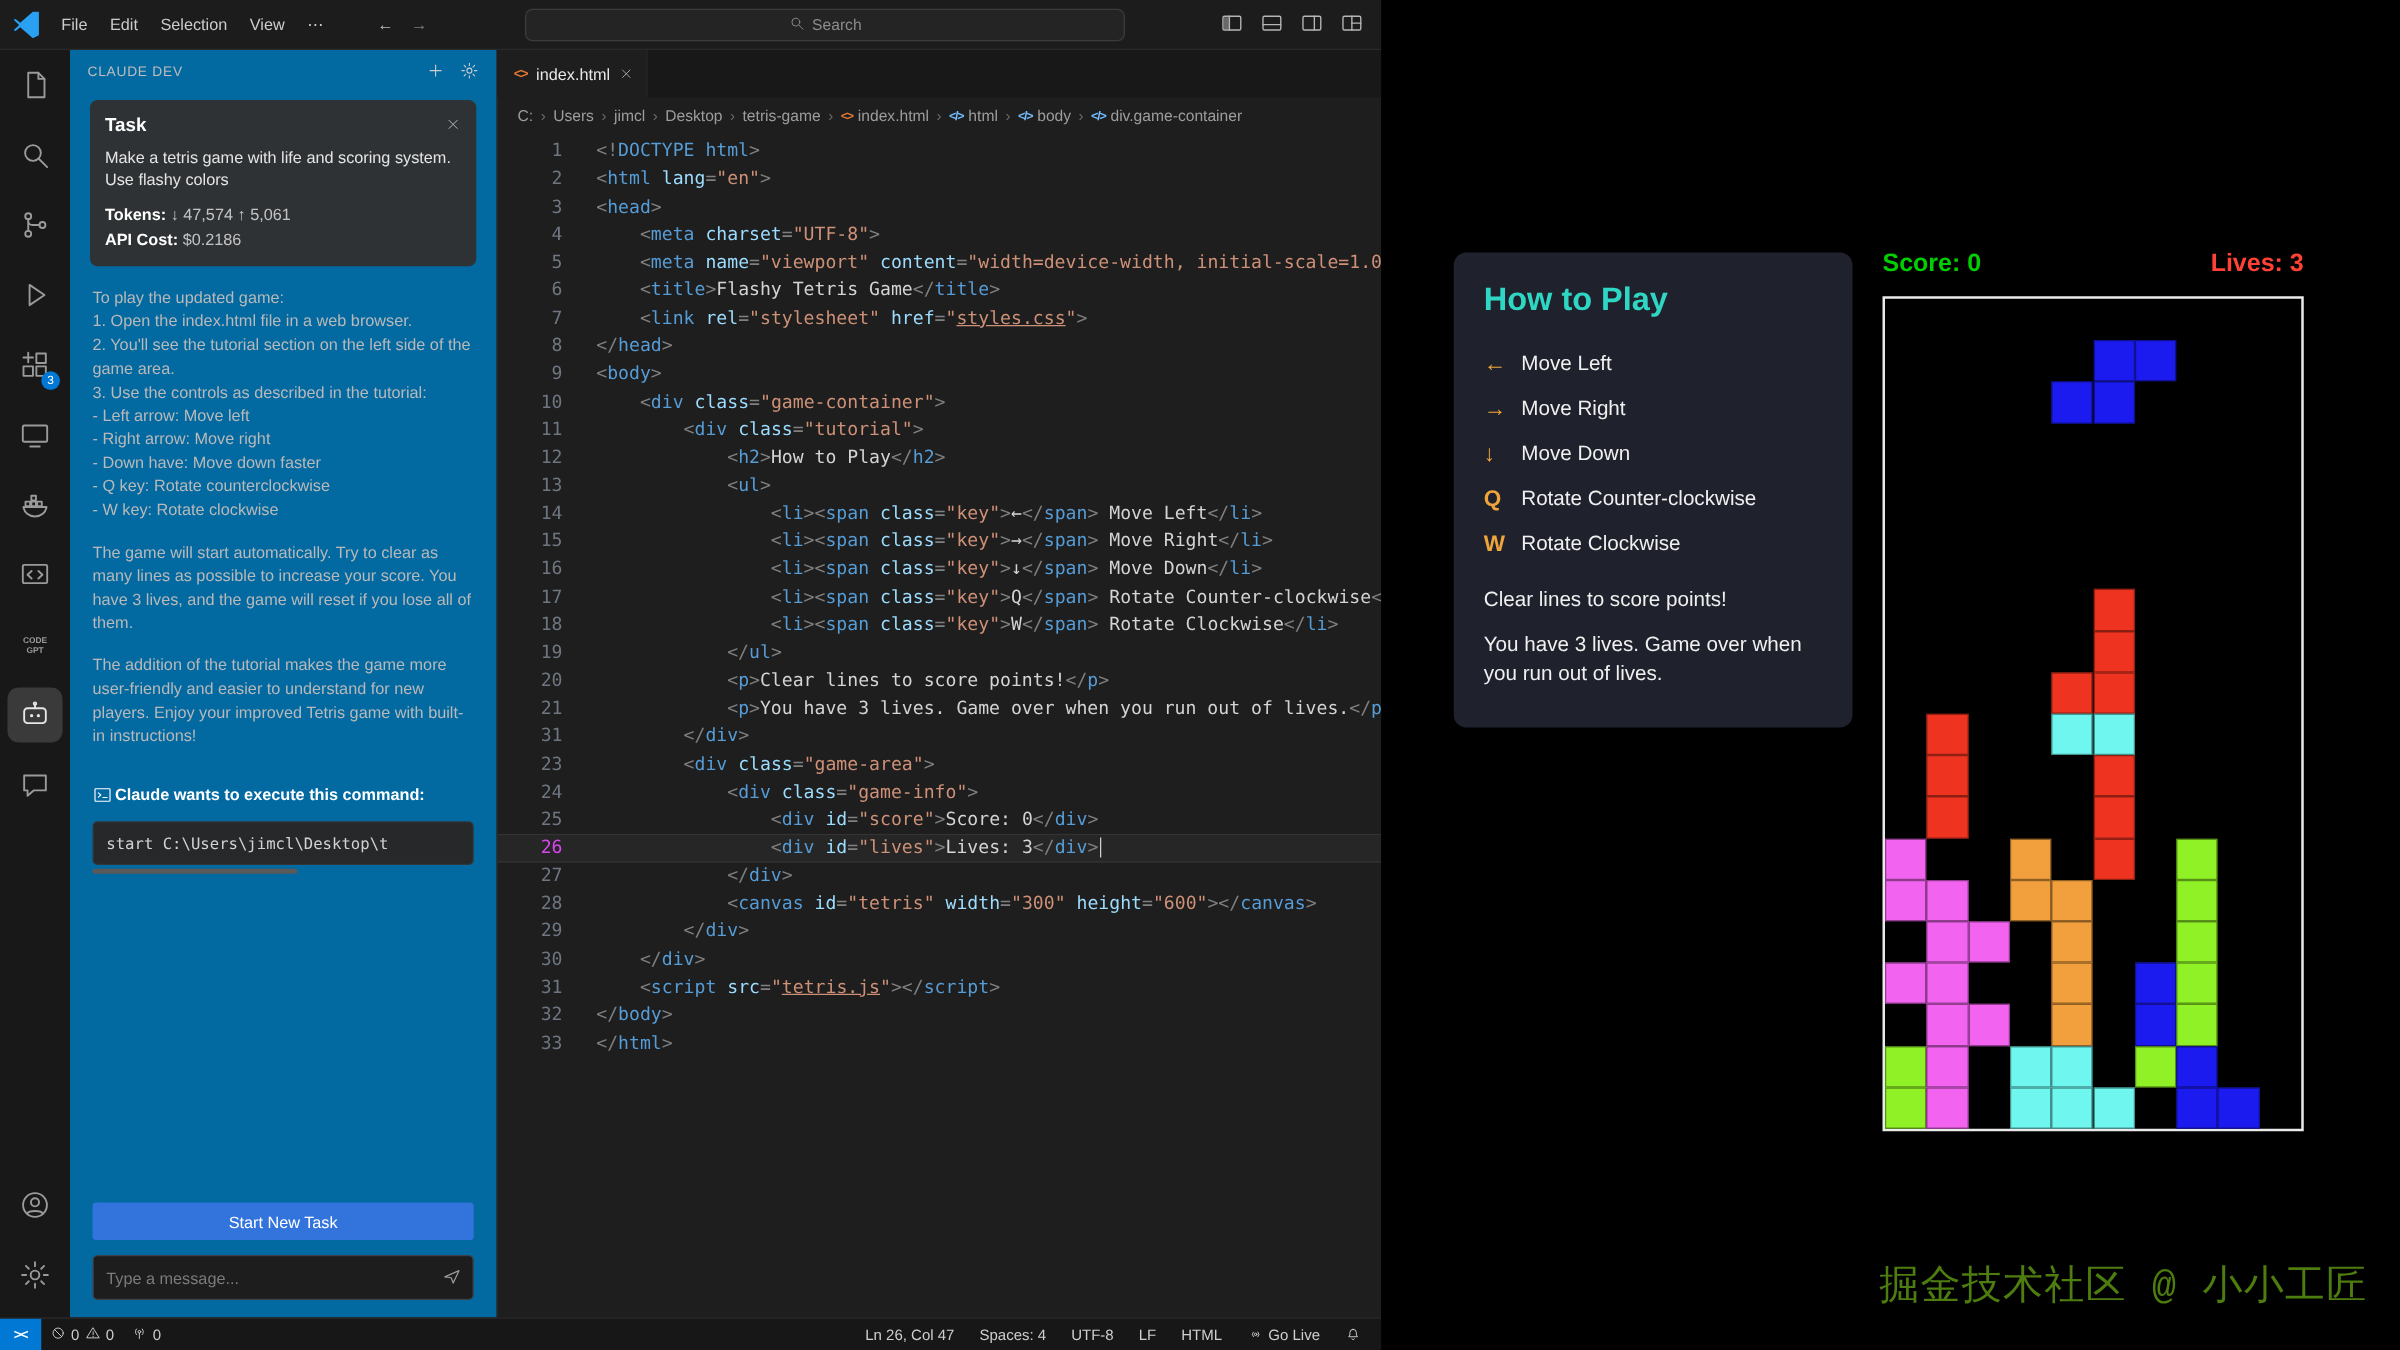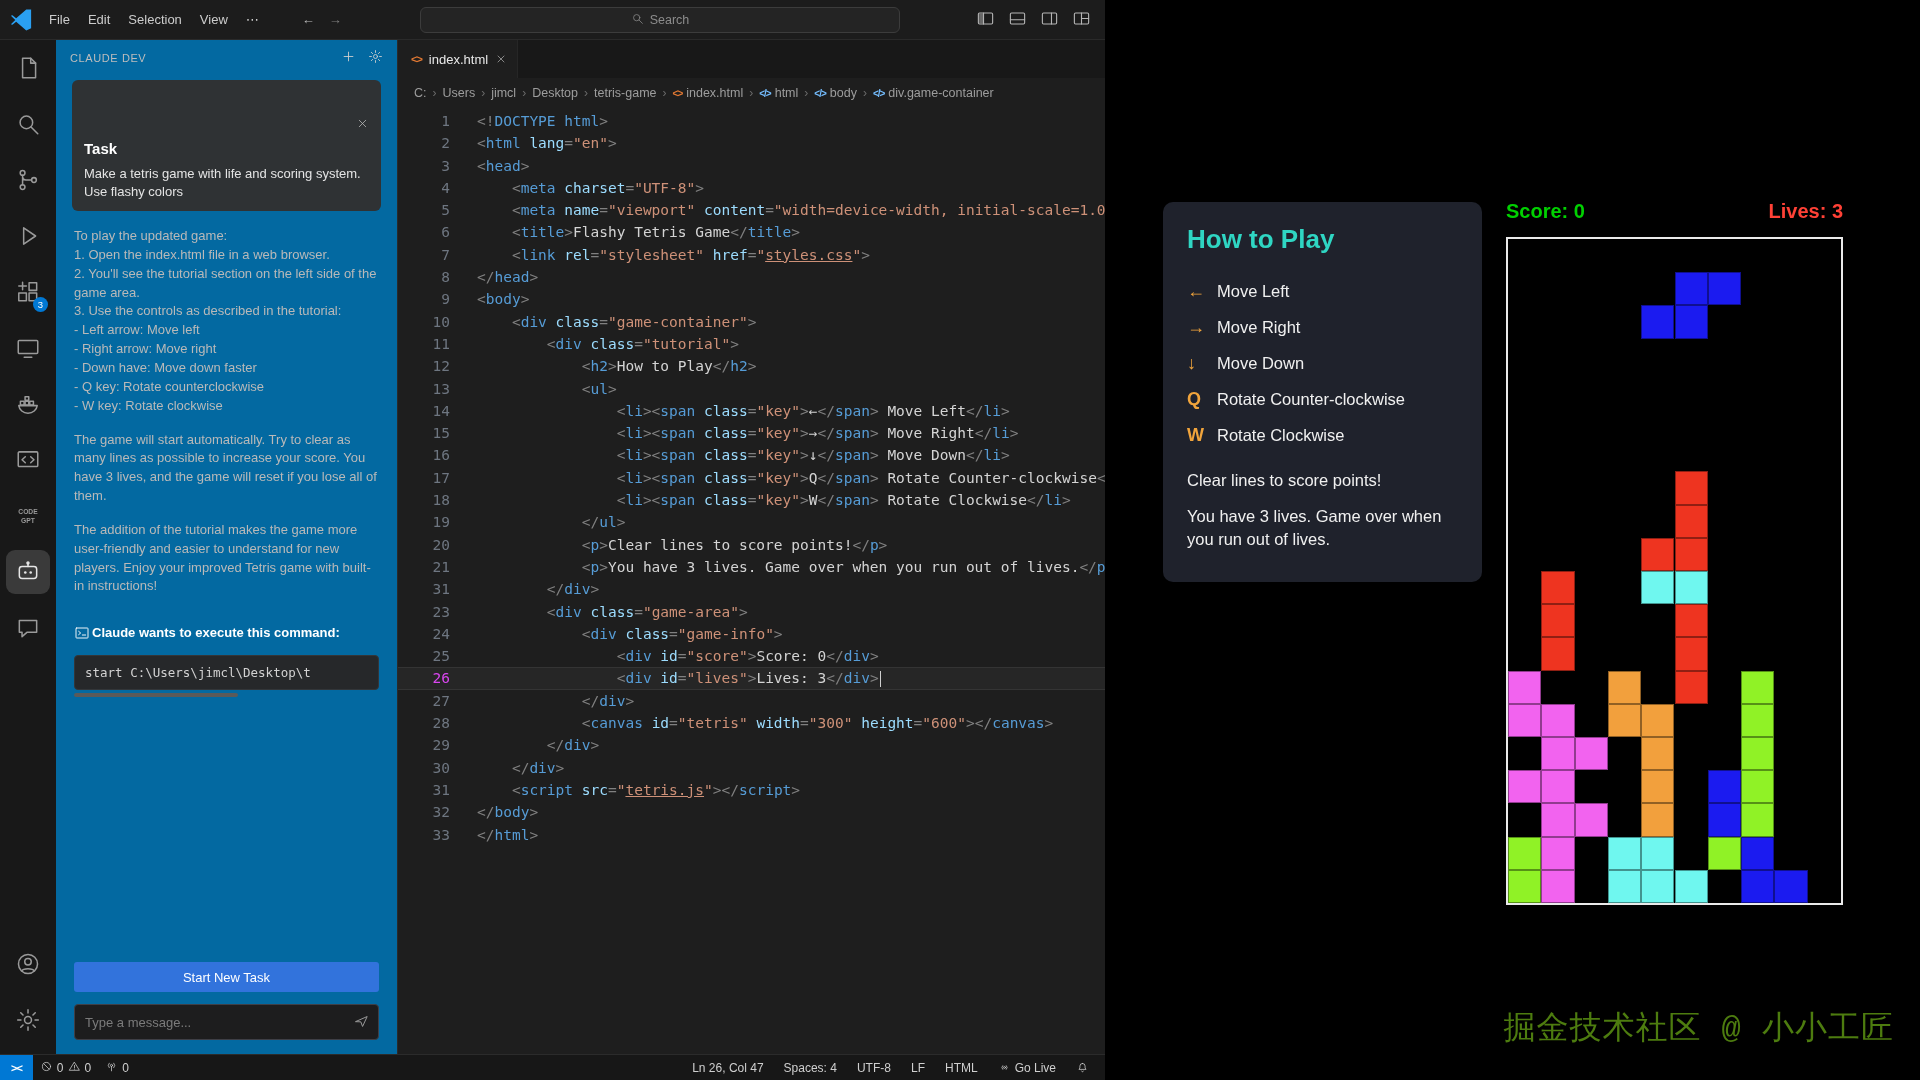--- a/index.html
+++ b/index.html
@@ -27,21 +27,21 @@
   .badge{position:absolute;right:2px;bottom:2px;background:#0078d4;color:#fff;font-size:9.5px;min-width:15px;height:15px;line-height:15px;text-align:center;border-radius:9px;padding:0 2px;}
   .act-spacer{margin-top:auto;}
 
   
   .sidebar{width:342px;flex:0 0 342px;background:#0369a1;border-right:1px solid #2a2a2a;display:flex;flex-direction:column;overflow:hidden;}
   .side-header{flex:0 0 36px;display:flex;align-items:center;padding:0 14px;color:#bdbdbd;}
   .side-title{font-size:11px;letter-spacing:.6px;}
   .side-hicons{margin-left:auto;display:flex;gap:12px;color:#cfcfcf;}
   .task-card{margin:4px 16px 0;background:#2f3234;border-radius:6px;padding:12px 12px 11px;}
   .task-head{display:flex;align-items:center;}
-  .task-title{color:#fff;font-weight:bold;font-size:15px;margin-top:48px;}
+  .task-title{color:#fff;font-weight:bold;font-size:15px;}
   .task-close{margin-left:auto;color:#bdbdbd;}
   .task-desc{margin-top:8px;color:#e4e4e4;font-size:13px;line-height:1.35;}
   .task-metrics{margin-top:10px;font-size:13px;line-height:1.55;}
   .m-label{color:#fff;font-weight:bold;}
   .m-val{color:#c3c3c3;}
   .side-body{padding:16px 18px 0;color:#b9b9b9;font-size:13px;line-height:1.45;}
   .para{margin-bottom:15px;}
   .cmd-label{display:flex;gap:2px;align-items:flex-start;padding:14px 18px 0;color:#fff;font-weight:bold;font-size:13px;line-height:1.3;}
   .cmd-box{margin:9px 18px 0;background:#26282a;border:1px solid #333639;border-radius:4px;padding:9px 10px;font-family:"DejaVu Sans Mono","Liberation Mono",monospace;font-size:12.5px;color:#d2d2d2;white-space:nowrap;overflow:hidden;}
   .cmd-scrollbar{margin:3px 0 0 18px;height:4px;width:164px;background:#5a5a5a;border-radius:2px;}
@@ -256,20 +256,24 @@
         </div>
 
         <div class="task-card">
           <div class="task-head">
             <span class="task-title">Task</span>
             <span class="task-close" id="ic-close-task"><svg width="13" height="13" viewBox="0 0 24 24" fill="none" stroke="currentColor" stroke-width="1.4" stroke-linecap="round" stroke-linejoin="round">
                   <path d="M6 6l12 12M18 6L6 18"></path>
                 </svg></span>
           </div>
           <div class="task-desc">Make a tetris game with life and scoring system. Use flashy colors</div>
+          <div class="task-metrics">
+            <div><span class="m-label">Tokens:</span> <span class="m-val">↓ 47,574 ↑ 5,061</span></div>
+            <div><span class="m-label">API Cost:</span> <span class="m-val">$0.2186</span></div>
+          </div>
         </div>
 
         <div class="side-body" id="side-body">
             <div class="para">
               <div>To play the updated game:</div>
               <div>1. Open the index.html file in a web browser.</div>
               <div>2. You'll see the tutorial section on the left side of the game area.</div>
               <div>3. Use the controls as described in the tutorial:</div>
               <div>- Left arrow: Move left</div>
               <div>- Right arrow: Move right</div>

